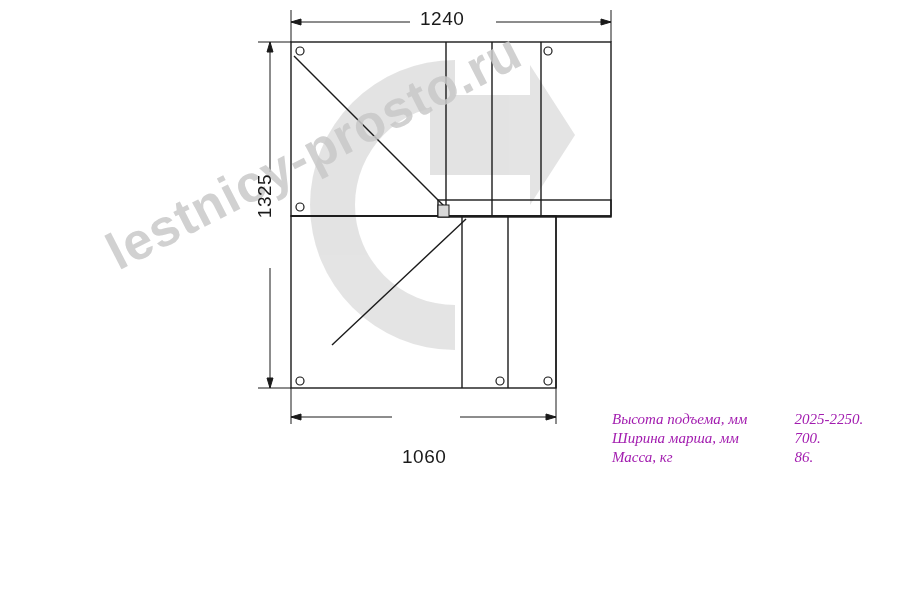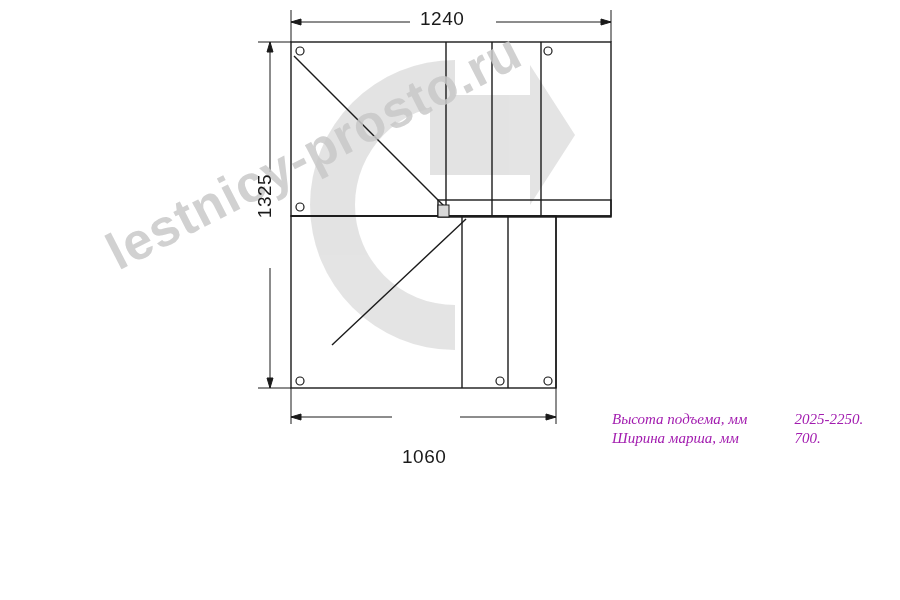--- a/index.html
+++ b/index.html
@@ -175,17 +175,21 @@
     <table>
       <tbody>
           <tr>
             <td class="spec-name">Высота подъема, мм</td>
             <td class="spec-value">2025-2250.</td>
           </tr>
           <tr>
             <td class="spec-name">Ширина марша, мм</td>
             <td class="spec-value">700.</td>
           </tr>
+          <tr>
+            <td class="spec-name">Масса, кг</td>
+            <td class="spec-value">86.</td>
+          </tr>
         </tbody>
     </table>
   </div>
 
 </div>
 
 </body></html>

